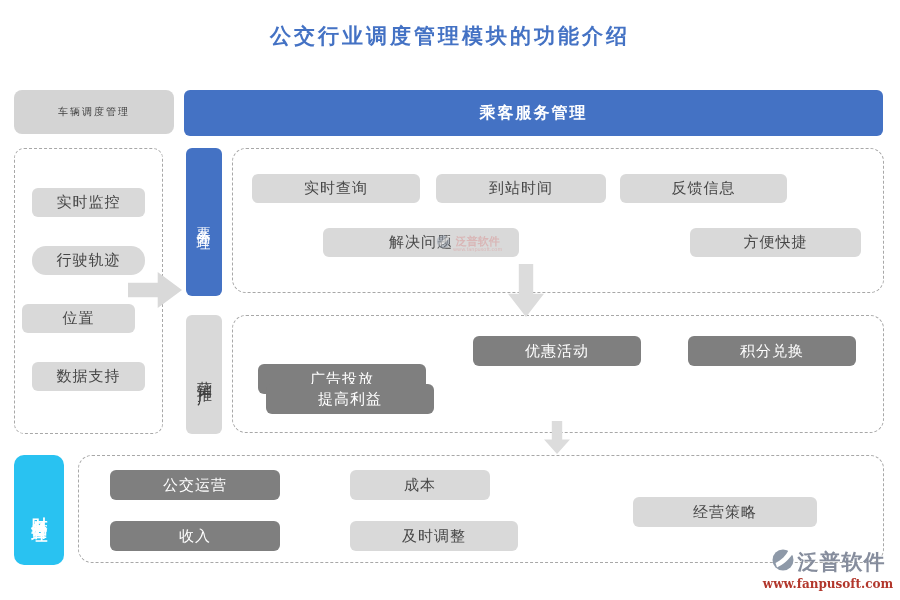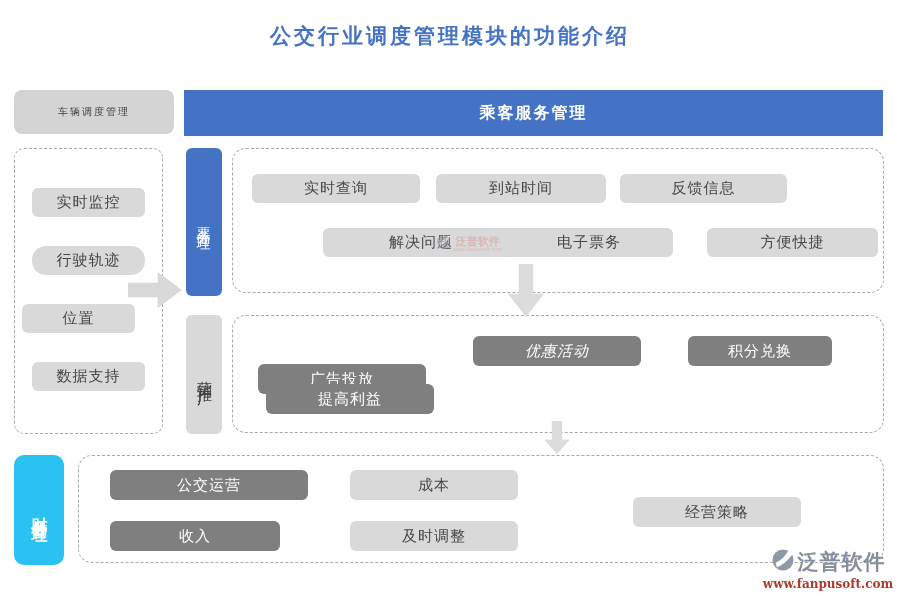--- a/index.html
+++ b/index.html
@@ -14,21 +14,21 @@
     font-weight:bold;font-size:21px;letter-spacing:3px;
     color:var(--blue,#4472C4);
   }
   .hdr-gray{
     background:#d4d4d4;border-radius:8px;color:#3f3f3f;
     display:flex;align-items:center;justify-content:center;
     font-family:"DejaVu Serif","Liberation Serif",serif;
     font-size:10px;letter-spacing:2px;
   }
   .banner{
-    background:var(--blue,#4472C4);border-radius:0;color:#fff;
+    background:var(--blue,#4472C4);border-radius:6px;color:#fff;
     display:flex;align-items:center;justify-content:center;
     font-family:"DejaVu Serif","Liberation Serif",serif;
     font-weight:bold;font-size:16px;letter-spacing:2px;
   }
   .dashed{
     border:1px dashed #a8a8a8;border-radius:12px;background:#fff;
   }
   .btn{
     border-radius:6px;display:flex;align-items:center;justify-content:center;
     font-size:15px;letter-spacing:1px;
@@ -78,54 +78,53 @@
   <div class="abs btn btn-light" style="left:32px;top:362px;width:113px;height:29px;">数据支持</div>
 
   <div class="abs arrow-right" style="left:128px;top:272px;width:54px;height:36px;"></div>
 
   <div class="abs vlabel vlabel-blue" style="left:186px;top:148px;width:36px;height:148px;">票务管理</div>
   <div class="abs dashed" style="left:232px;top:148px;width:652px;height:145px;border-radius:14px;"></div>
   <div class="abs btn btn-light" style="left:252px;top:174px;width:168px;height:29px;">实时查询</div>
   <div class="abs btn btn-light" style="left:620px;top:174px;width:167px;height:29px;">反馈信息</div>
   <div class="abs btn btn-light" style="left:436px;top:174px;width:170px;height:29px;">到站时间</div>
   <div class="abs btn btn-light" style="left:323px;top:228px;width:196px;height:29px;">解决问题</div>
-  <div class="abs btn btn-light" style="left:505px;top:228px;width:168px;height:29px;">电子票务</div>
-  <div class="abs btn btn-light" style="left:690px;top:228px;width:171px;height:29px;margin-left:17px;">方便快捷</div>
+  <div class="abs btn btn-light" style="left:690px;top:228px;width:171px;height:29px;">方便快捷</div>
 
   <div class="abs watermark" style="left:436px;top:234px;">
     <span>
       <svg width="15" height="15" viewBox="0 0 32 32">
         <circle cx="16" cy="16" r="14" fill="#8e99a8"></circle>
         <path d="M6 20 C14 16 20 10 24 2 L30 6 C24 16 16 22 8 26 Z" fill="#fff"></path>
       </svg>
     </span>
     <span class="wm-col">
       <span class="wm-name">泛普软件</span>
       <span class="wm-url">www.fanpusoft.com</span>
     </span>
   </div>
 
   <div class="abs arrow-down" style="left:508px;top:264px;width:36px;height:53px;"></div>
 
   <div class="abs vlabel vlabel-gray" style="left:186px;top:315px;width:36px;height:119px;">营销推广</div>
   <div class="abs dashed" style="left:232px;top:315px;width:652px;height:118px;border-radius:14px;"></div>
   <div class="abs btn btn-dark" style="left:258px;top:336px;width:168px;height:30px;margin-top:28px;">广告投放</div>
-  <div class="abs btn btn-dark" style="left:473px;top:336px;width:168px;height:30px;font-style:italic;">优惠活动</div>
-  <div class="abs btn btn-dark" style="left:688px;top:336px;width:144px;height:30px;">积分兑换</div>
+  <div class="abs btn btn-dark" style="left:473px;top:336px;width:168px;height:30px;">优惠活动</div>
+  <div class="abs btn btn-dark" style="left:688px;top:336px;width:168px;height:30px;">积分兑换</div>
   <div class="abs btn btn-dark" style="left:258px;top:384px;width:168px;height:30px;margin-left:8px;">提高利益</div>
 
   <div class="abs arrow-down" style="left:544px;top:421px;width:26px;height:33px;"></div>
 
   <div class="abs vlabel vlabel-cyan" style="left:14px;top:455px;width:50px;height:110px;">财务管理</div>
   <div class="abs dashed" style="left:78px;top:455px;width:806px;height:108px;border-radius:14px;"></div>
-  <div class="abs btn btn-dark" style="left:110px;top:470px;width:198px;height:30px;">公交运营</div>
-  <div class="abs btn btn-light" style="left:350px;top:470px;width:168px;height:30px;">成本</div>
+  <div class="abs btn btn-dark" style="left:110px;top:470px;width:170px;height:30px;">公交运营</div>
+  <div class="abs btn btn-light" style="left:350px;top:470px;width:140px;height:30px;">成本</div>
   <div class="abs btn btn-dark" style="left:110px;top:521px;width:170px;height:30px;">收入</div>
   <div class="abs btn btn-light" style="left:350px;top:521px;width:168px;height:30px;">及时调整</div>
-  <div class="abs btn btn-light" style="left:633px;top:497px;width:168px;height:30px;">经营策略</div>
+  <div class="abs btn btn-light" style="left:633px;top:497px;width:184px;height:30px;">经营策略</div>
 
   <div class="abs logo" style="left:760px;top:548px;width:136px;">
     <div class="logo-row">
       <span>
         <svg width="24" height="24" viewBox="0 0 32 32">
           <circle cx="16" cy="16" r="14" fill="#8e99a8"></circle>
           <path d="M6 20 C14 16 20 10 24 2 L30 6 C24 16 16 22 8 26 Z" fill="#fff"></path>
         </svg>
       </span>
       <span class="logo-name">泛普软件</span>

